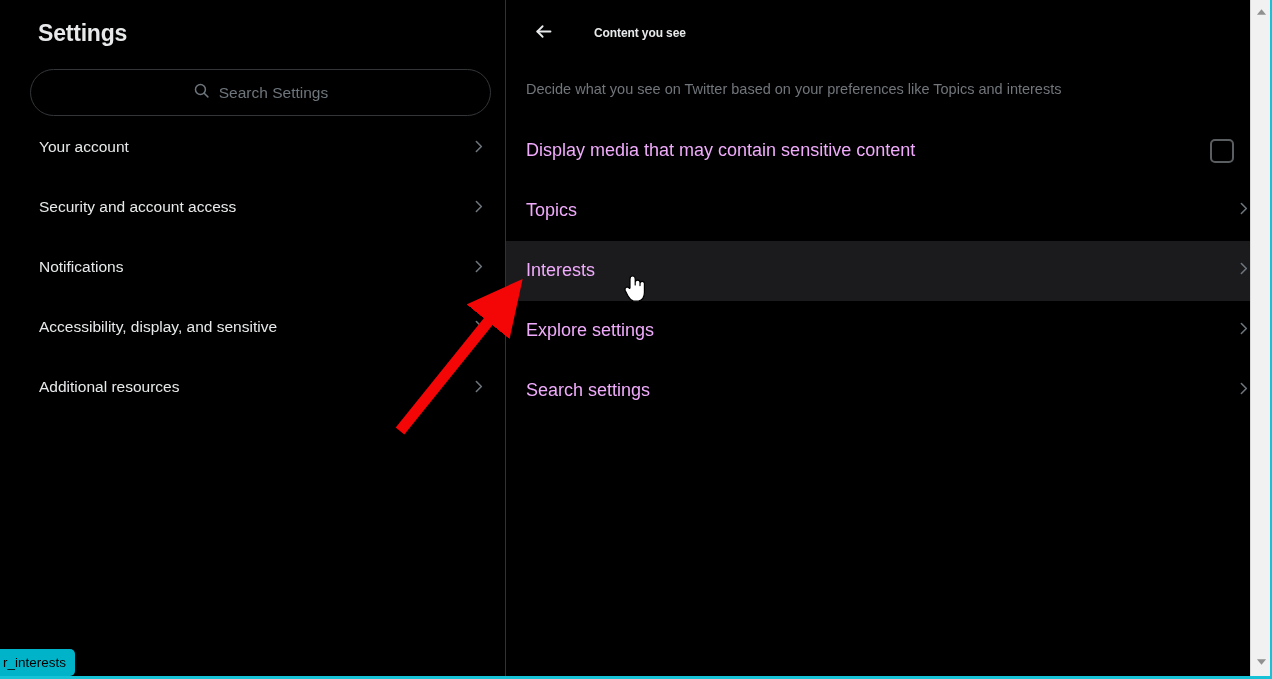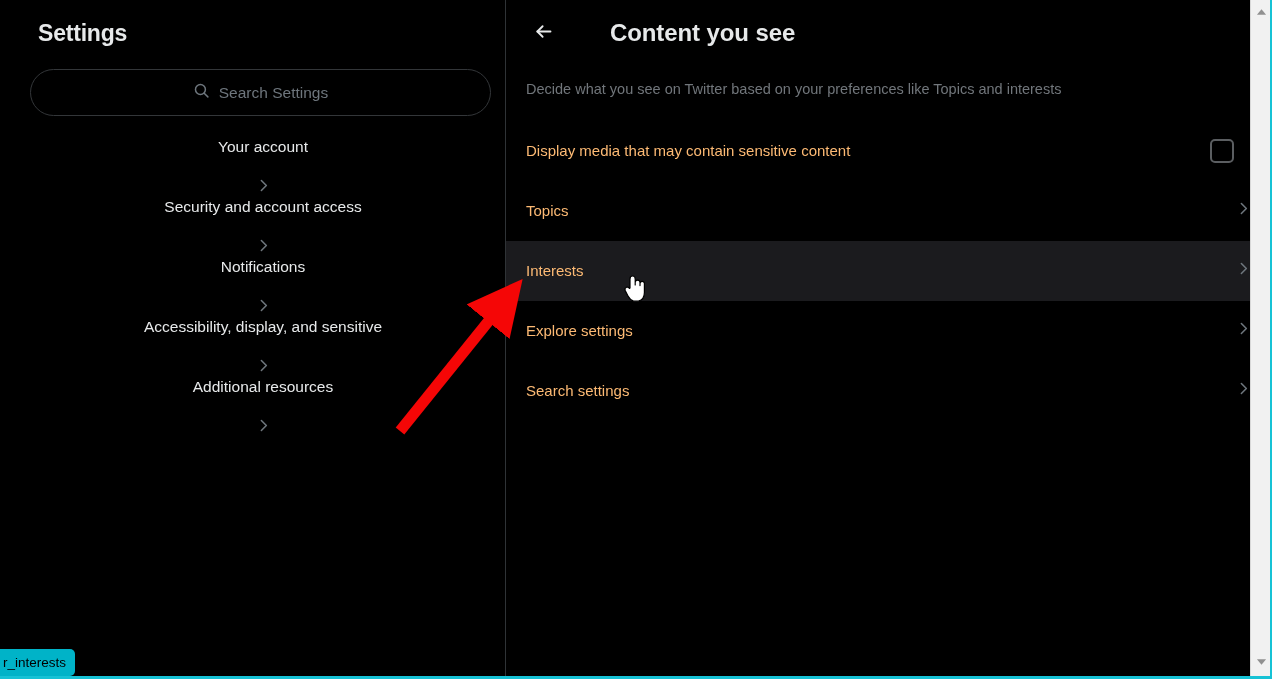--- a/index.html
+++ b/index.html
@@ -53,24 +53,23 @@
   .search-icon { display:block; }
   .search-placeholder {
     color:#6e767d;
     font-size:15.5px;
   }
 
   .nav-list { margin-top:22px; }
   .nav-item {
     height:60px;
     display:flex;
-    align-items:center;
+    align-items:flex-start;
     padding:0 18px 0 23px;
     cursor:pointer;
-    flex-direction:column;
   }
   .nav-label {
     color:#e7e9ea;
     font-size:15.5px;
     flex:1;
   }
   .chev { display:block; }
 
   
   .detail-col {
@@ -87,44 +86,43 @@
     gap:34px;
   }
   .back-btn {
     width:34px; height:34px;
     border-radius:50%;
     display:flex; align-items:center; justify-content:center;
     cursor:pointer;
   }
   .detail-title {
     color:#e7e9ea;
-    font-size:24px;
+    font-size:12px;
     font-weight:bold;
     letter-spacing:-0.1px;
-    margin-left:16px;
   }
   .detail-desc {
     color:#71767b;
     font-size:14.5px;
     padding:14px 9px 0 20px;
     line-height:1.3;
   }
 
   .rows { margin-top:22px; }
   .row {
     height:60px;
     display:flex;
     align-items:center;
     padding:0 14px 0 20px;
     cursor:pointer;
   }
   .row.active { background:#1b1b1e; }
   .row-label {
-    color:#fdba74;
-    font-size:15px;
+    color:#f0abfc;
+    font-size:18px;
     flex:1;
   }
   .checkbox {
     width:24px; height:24px;
     border:2px solid #5b5e61;
     border-radius:5px;
     background:transparent;
     margin-right:18px;
     cursor:pointer;
   }

